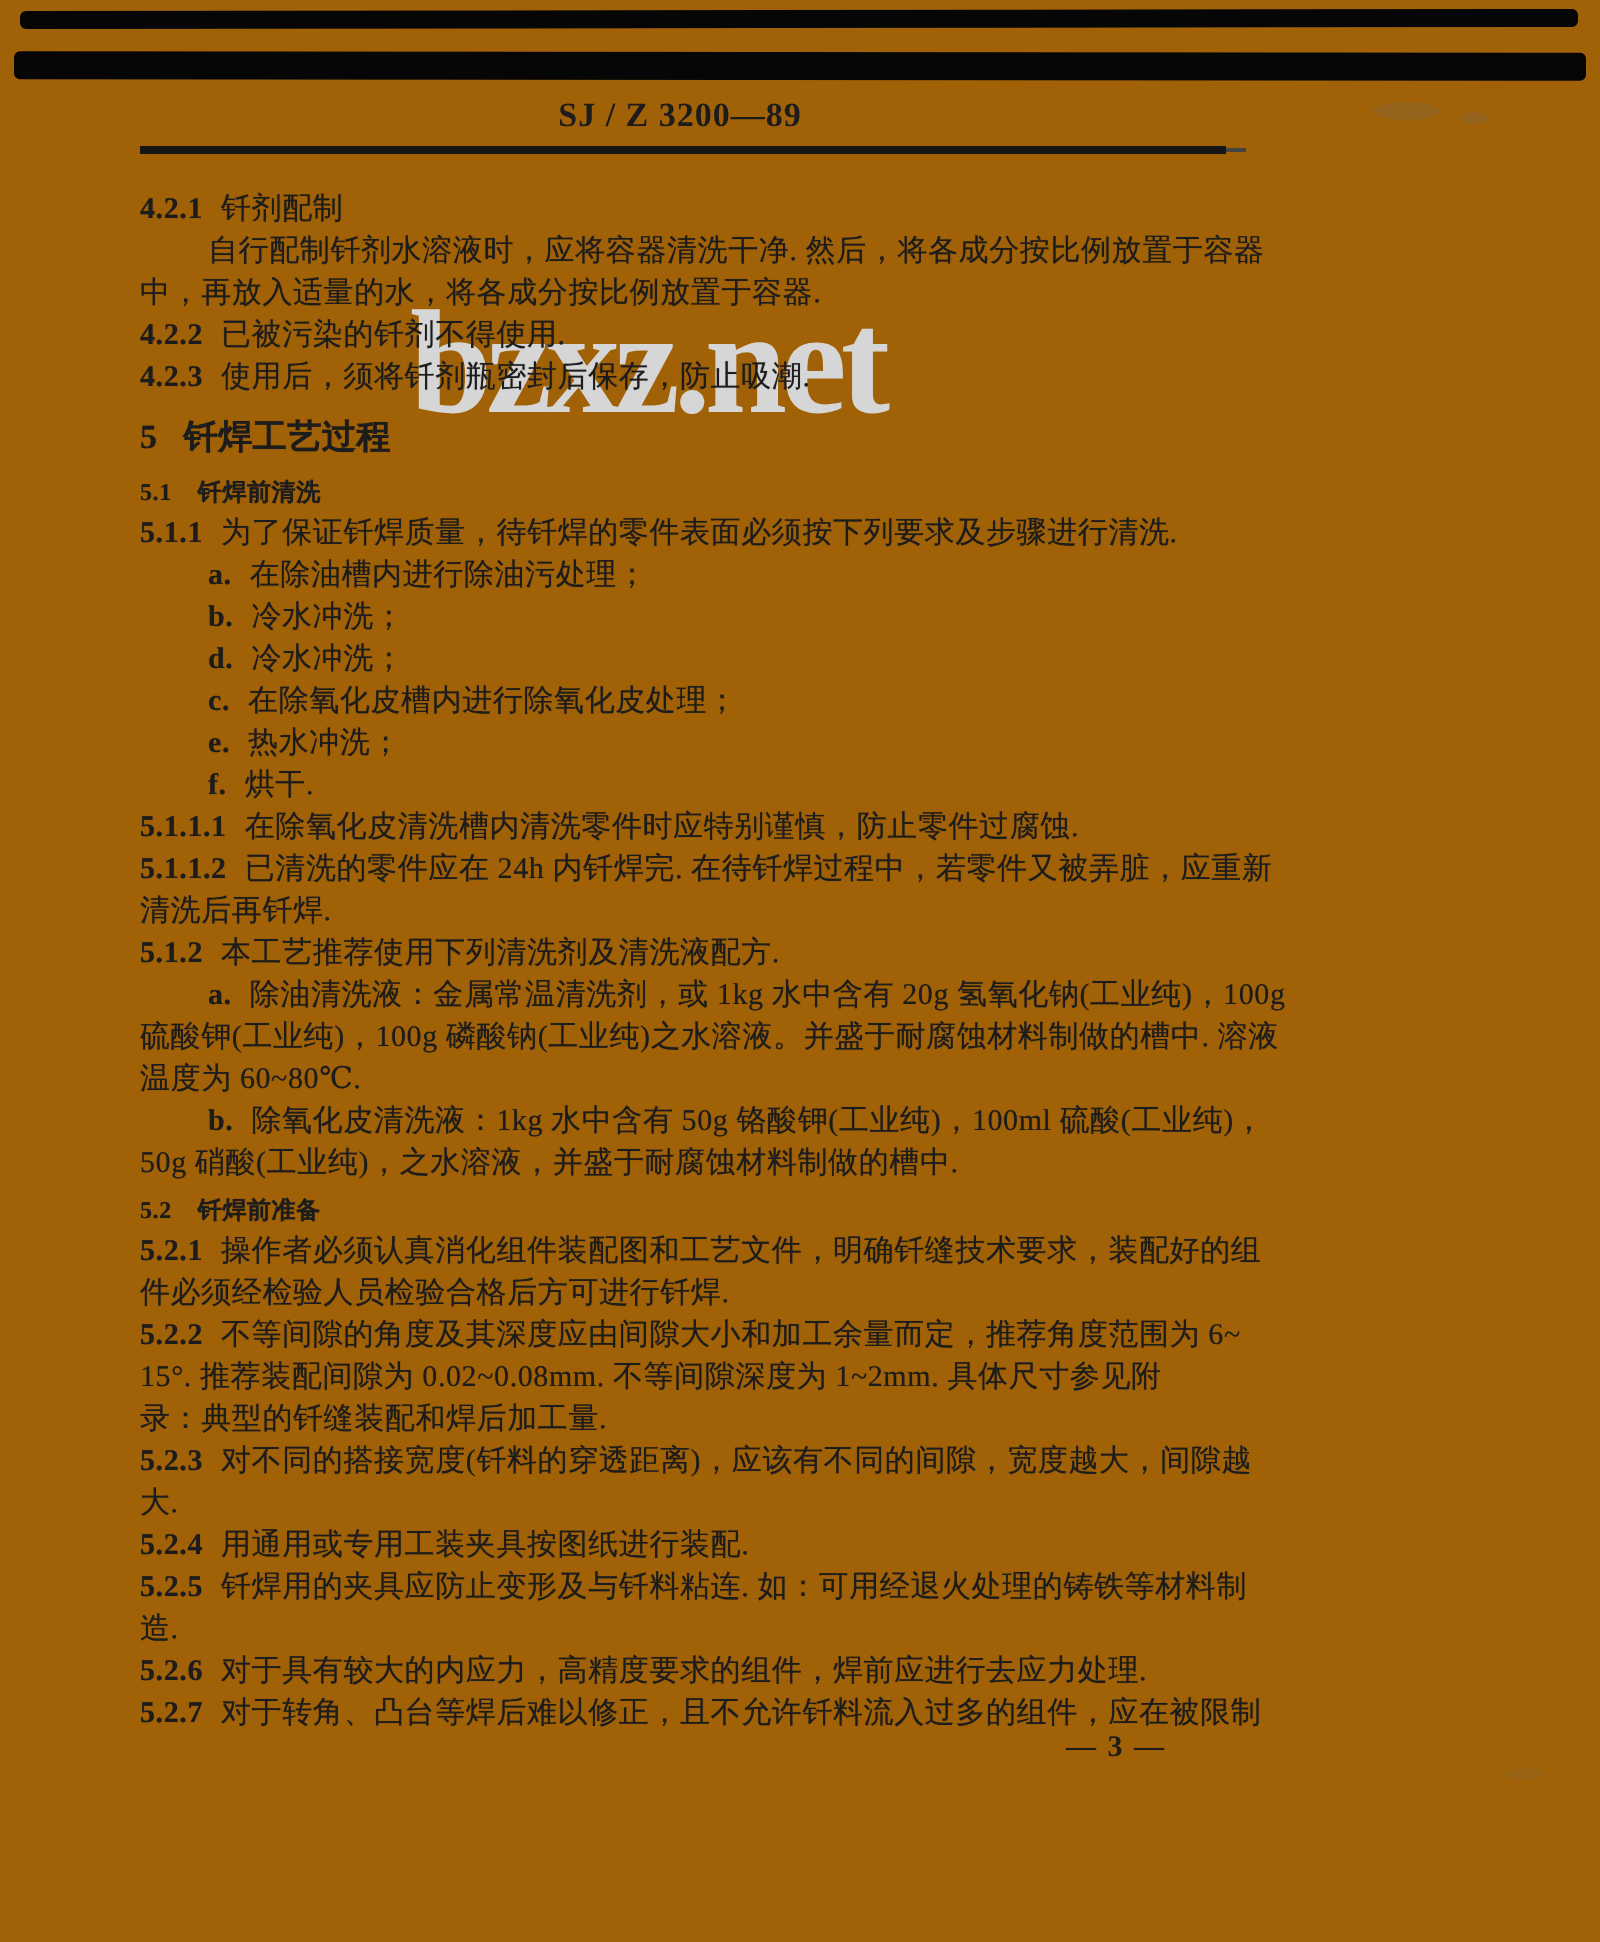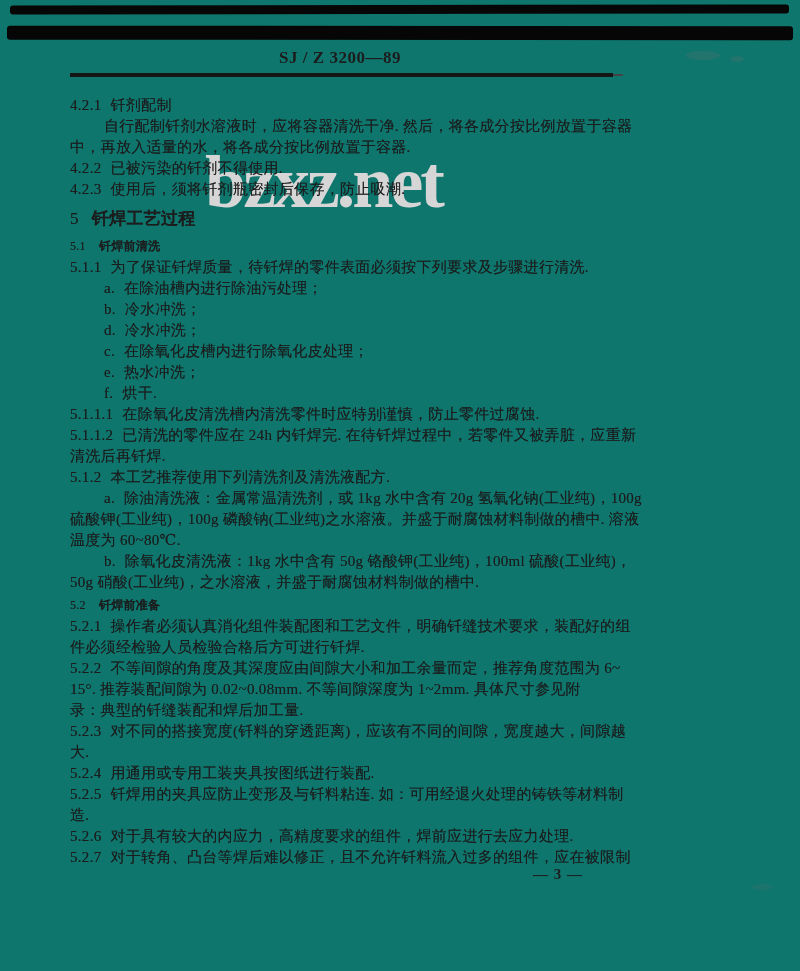--- a/index.html
+++ b/index.html
@@ -1,18 +1,18 @@
 <!DOCTYPE html>
 <html><head>
 <meta charset="utf-8">
 <style>
   html,body { margin:0; padding:0; background:#ffffff; }
   .page {
     position:relative; width:800px; height:971px;
-    background:#0f766e; overflow:hidden;
+    background:#a16207; overflow:hidden;
     font-family:"Liberation Serif","DejaVu Serif",serif;
     color:#1c1c1c;
   }
   
   .scan-bar { position:absolute; background:#060606; border-radius:3px; }
   .scan-bar.one { left:10px; top:5px;  width:779px; height:9px;  transform:rotate(-0.08deg); }
   .scan-bar.two { left:7px;  top:26px; width:786px; height:14px; transform:rotate(0.05deg); }
   
   .doc-number {
     position:absolute; top:48px; left:240px; width:200px;
@@ -33,21 +33,21 @@
     font-weight:bold; font-size:74px; letter-spacing:-3px;
     color:#d6d6d6; white-space:nowrap;
   }
   
   .content { position:absolute; left:70px; top:95px; width:580px; z-index:2; }
   .line {
     line-height:21px; font-size:15px; letter-spacing:0.3px;
     white-space:nowrap; text-shadow:0 0 0.4px rgba(20,20,20,0.55);
   }
   .line.first, .line.item { padding-left:34px; }
-  .line .prefix { font-weight:normal; padding-right:9px; }
+  .line .prefix { font-weight:bold; padding-right:9px; }
   .line.sec-main { margin-top:6px; margin-bottom:4px; font-size:17px; line-height:25px; font-weight:bold; }
   .line.sec-sub  { margin-top:1px; font-size:12px; line-height:22px; font-weight:bold; }
   .line.sec-main .prefix, .line.sec-sub .prefix { padding-right:13px; }
   
   .page-number {
     position:absolute; top:866px; left:508px; width:100px; text-align:center;
     font-size:15px; font-weight:bold; letter-spacing:1px; z-index:2;
   }
 </style>
 </head>

